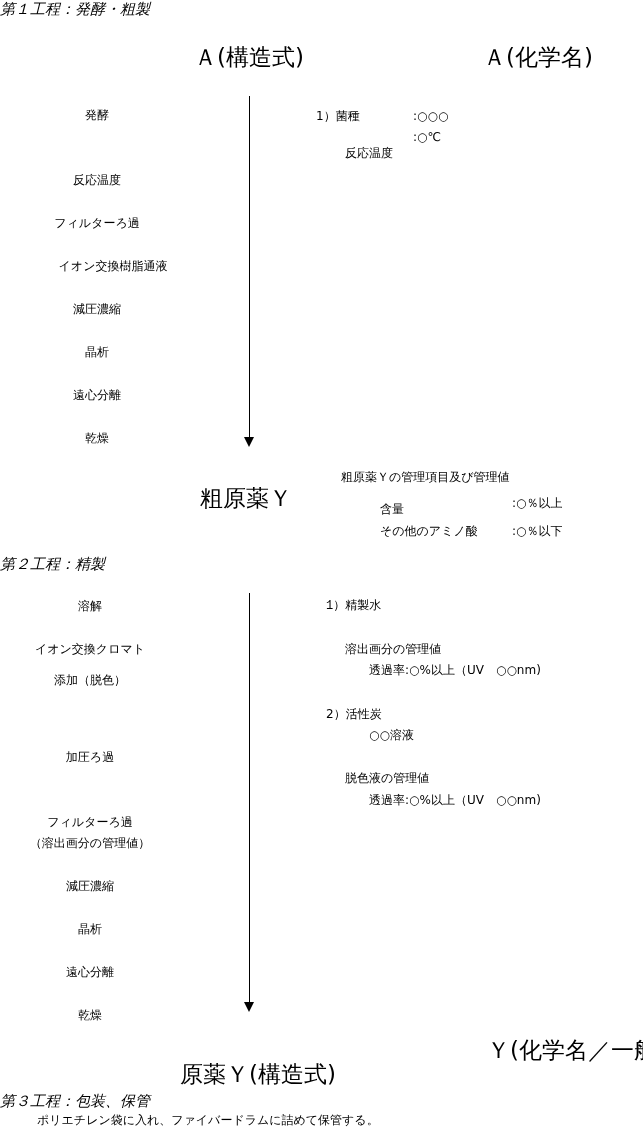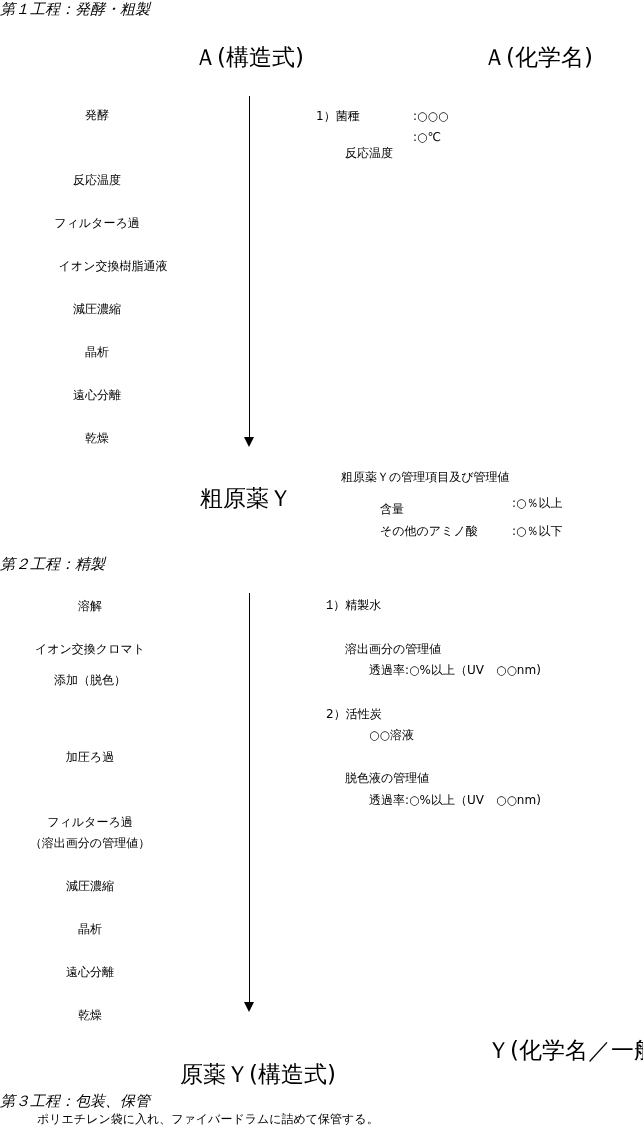--- a/index.html
+++ b/index.html
@@ -69,13 +69,13 @@
 <div class="t" style="left:369px;top:662px;">透過率:○%以上（UV　○○nm)</div>
 <div class="t" style="left:326px;top:706px;">2）活性炭</div>
 <div class="t" style="left:369px;top:727px;">○○溶液</div>
 <div class="t" style="left:345px;top:770px;">脱色液の管理値</div>
 <div class="t" style="left:369px;top:792px;">透過率:○%以上（UV　○○nm)</div>
 
 <div class="t big c" style="left:258px;top:1040px;margin-top:24px;">原薬Ｙ(構造式)</div>
 <div class="t big c" style="left:552px;top:1040px;margin-left:36px;">Ｙ(化学名／一般名)</div>
 
 <div class="t h" style="left:0;top:1092px;">第３工程：包装、保管</div>
-<div class="t" style="left:37px;top:1112px;font-family:Liberation Mono, monospace;">ポリエチレン袋に入れ、ファイバードラムに詰めて保管する。</div>
+<div class="t" style="left:37px;top:1112px;">ポリエチレン袋に入れ、ファイバードラムに詰めて保管する。</div>
 
 </body></html>

